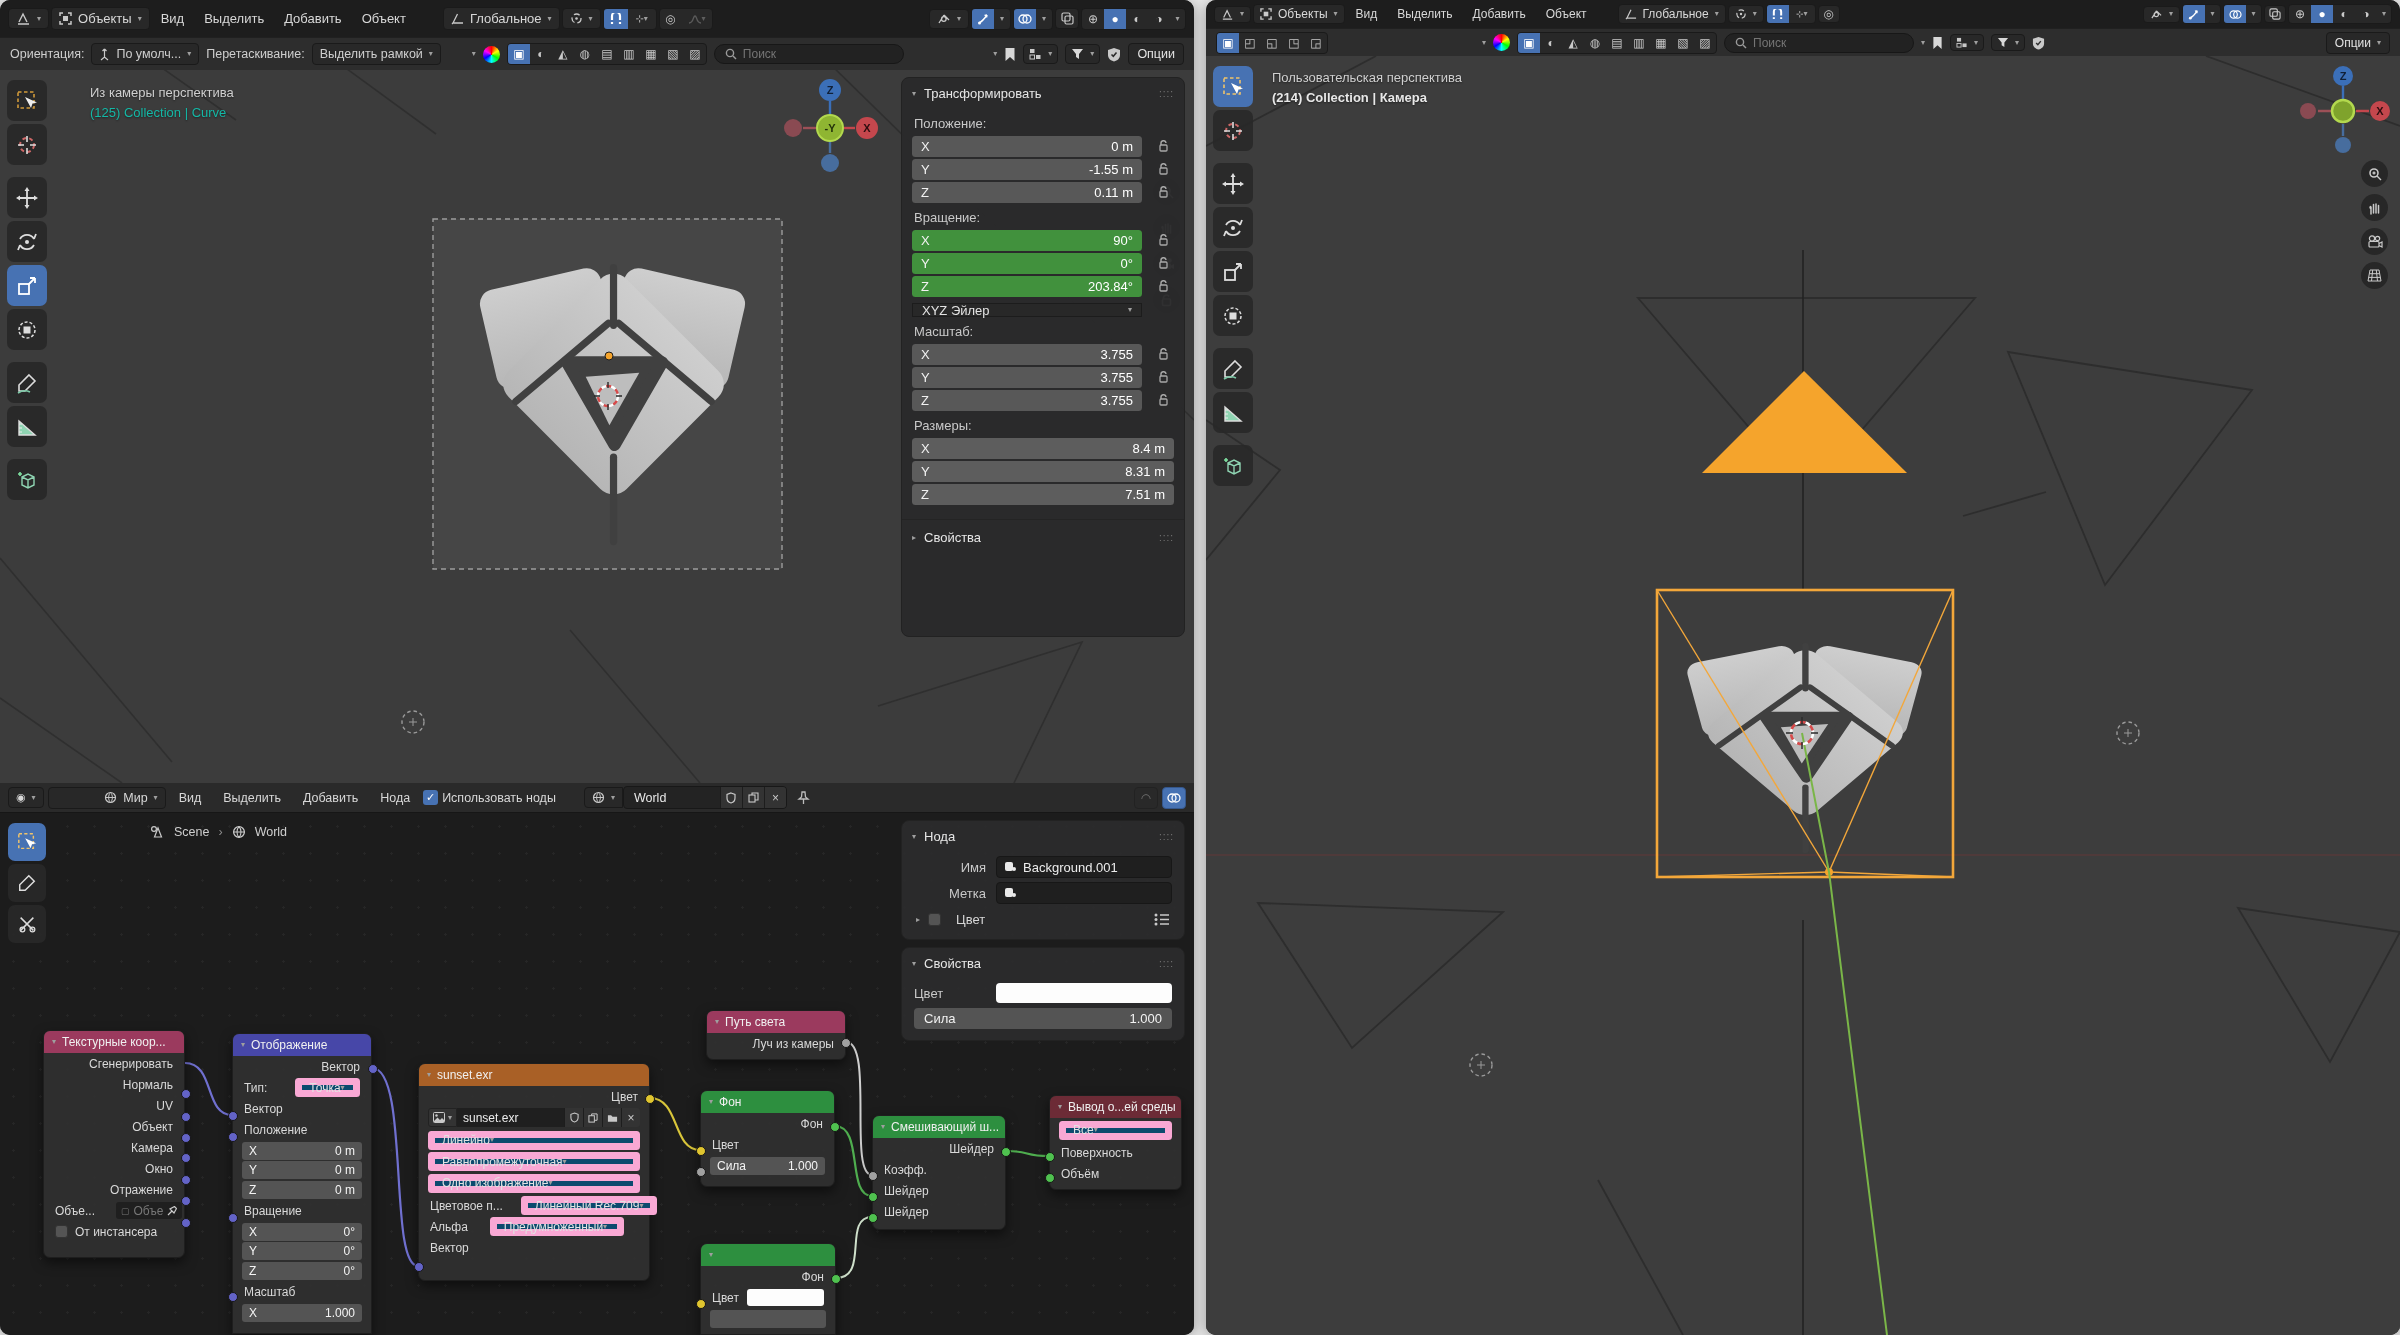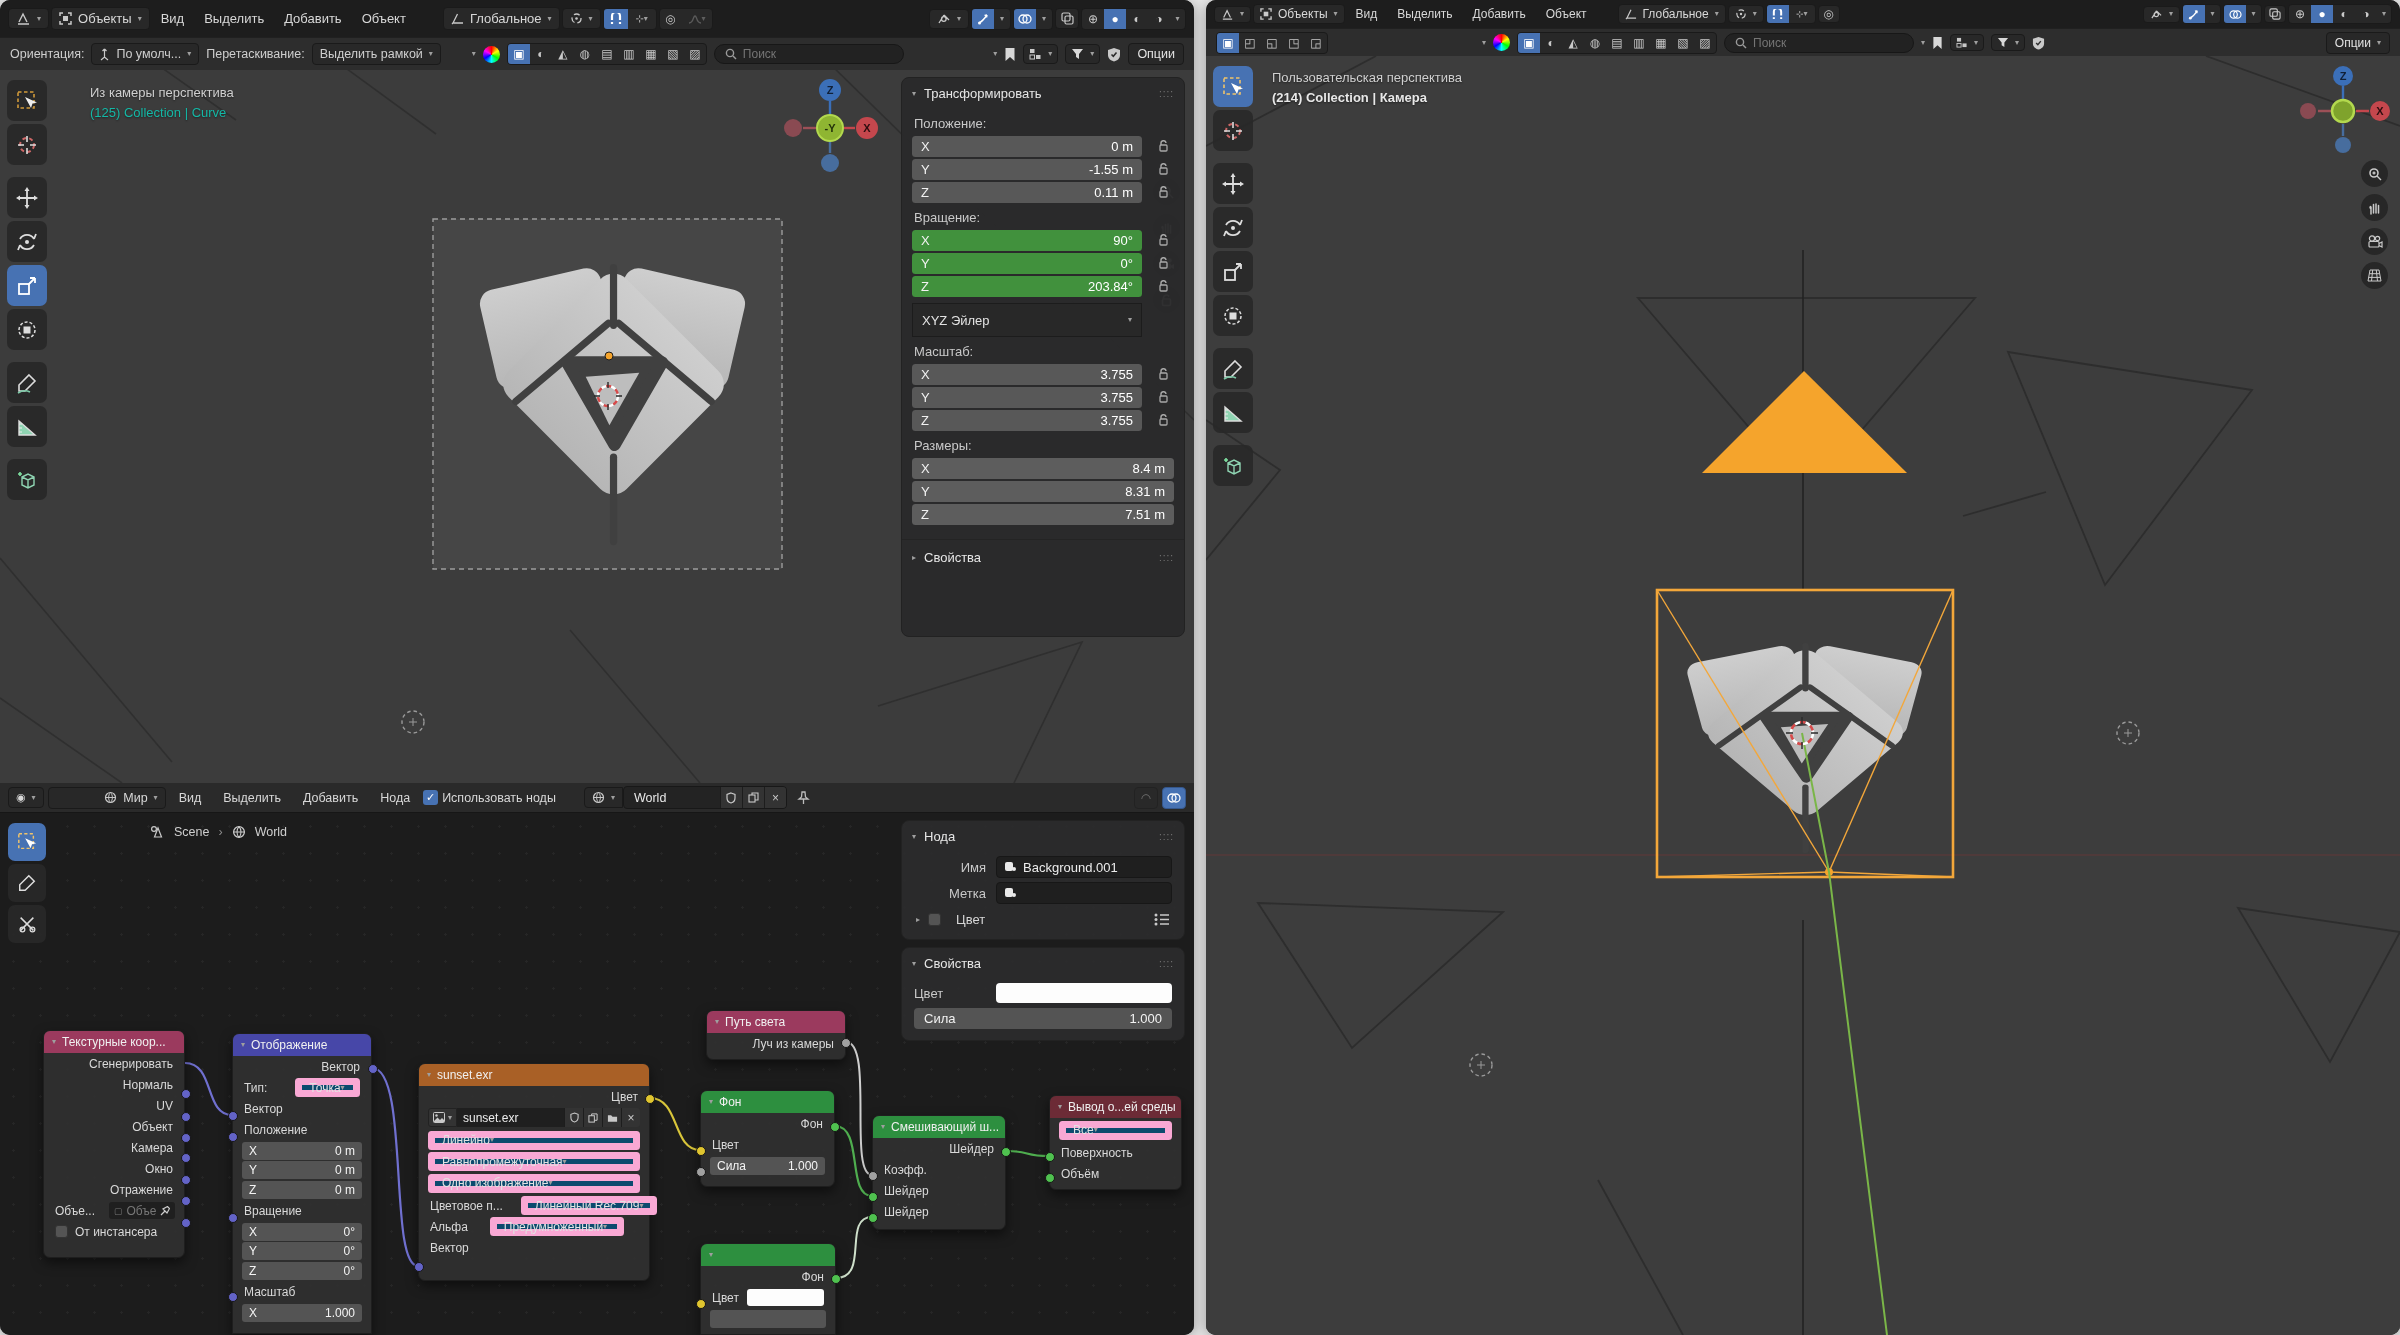--- a/index.html
+++ b/index.html
@@ -49,21 +49,21 @@
   .ph{display:flex;align-items:center;gap:8px;padding:8px 10px;color:#e6e6e6}
   .ph .grip{margin-left:auto;color:#777;font-size:10px;letter-spacing:1px}
   .sect{padding:2px 10px 10px 10px}
   .slabel{color:#c9c9c9;padding:5px 0 3px 2px}
   .rowline{display:flex;align-items:center;gap:10px;margin:2px 0}
   .xyz{flex:1;display:flex;justify-content:space-between;align-items:center;background:#585858;border-radius:3.5px;height:21px;padding:0 9px;color:#f2f2f2}
   .xyz .v{color:#fff}
   .xyz.green{background:#41913d}
   .xyz.wide{background:#5d5d5d}
   .lockc{width:22px;display:flex;justify-content:center;color:#a8a8a8}
-  .seldd{display:flex;justify-content:space-between;align-items:center;background:#282828;border:1px solid #1c1c1c;border-radius:0;height:34px;padding:0 9px;margin-top:6px;color:#e3e3e3}
+  .seldd{display:flex;justify-content:space-between;align-items:center;background:#282828;border:1px solid #1c1c1c;border-radius:0;height:14px;padding:0 9px;margin-top:6px;color:#e3e3e3}
   .pdiv{height:1px;background:#242424;margin:2px 0}
 
   
   .nodeed{position:absolute;left:0;right:0;top:783px;bottom:0;background:#1c1c1c}
   .ne-head{position:absolute;left:0;right:0;top:0;height:30px;background:#2a2a2a;display:flex;align-items:center;gap:4px;padding:0 8px;font-size:12.5px;color:#d8d8d8;border-bottom:1px solid #161616;z-index:30}
   .ne-canvas{position:absolute;left:0;right:0;top:30px;bottom:0;background-image:radial-gradient(circle,#262626 1.2px,transparent 1.3px);background-size:27px 27px}
   .crumb{position:absolute;left:150px;top:42px;display:flex;align-items:center;gap:9px;font-size:12.5px;color:#cfcfcf;z-index:5}
   .ne-tools{position:absolute;left:8px;top:40px;display:flex;flex-direction:column;gap:3px;z-index:5}
   .ne-tool{width:38px;height:38px;background:rgba(40,40,40,.95);border-radius:7px;display:flex;align-items:center;justify-content:center}
   .ne-tool.on{background:#4772b3}
@@ -679,21 +679,21 @@
           <span class="caret">▾</span>
           <span>Текстурные коор...</span>
         </div>
       <div class="nrow out">Сгенерировать</div>
       <div class="nrow out">Нормаль</div>
       <div class="nrow out">UV</div>
       <div class="nrow out">Объект</div>
       <div class="nrow out">Камера</div>
       <div class="nrow out">Окно</div>
       <div class="nrow out">Отражение</div>
-      <div class="nrow" style="gap:14px">
+      <div class="nrow" style="gap:21px">
         <span>Объе...</span>
         <span style="flex:1;display:flex;align-items:center;gap:4px;background:#1f1f1f;border-radius:3px;height:17px;padding:0 5px;color:#777">
           <span style="font-size:9px">▢</span>
             <span>Объе</span>
           <svg width="10" height="10" viewBox="0 0 10 10" style="margin-left:auto">
               <path d="M1 9 L5 5 M5 5 L7 7 L9.5 2.5 L7.5 0.5 L3 3 Z" stroke="#ccc" stroke-width="1.2" fill="none"></path>
             </svg>
         </span>
       </div>
       <div class="nrow">

